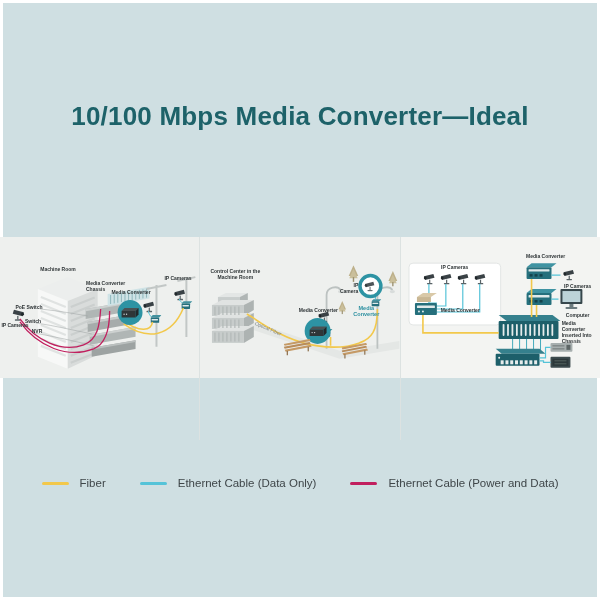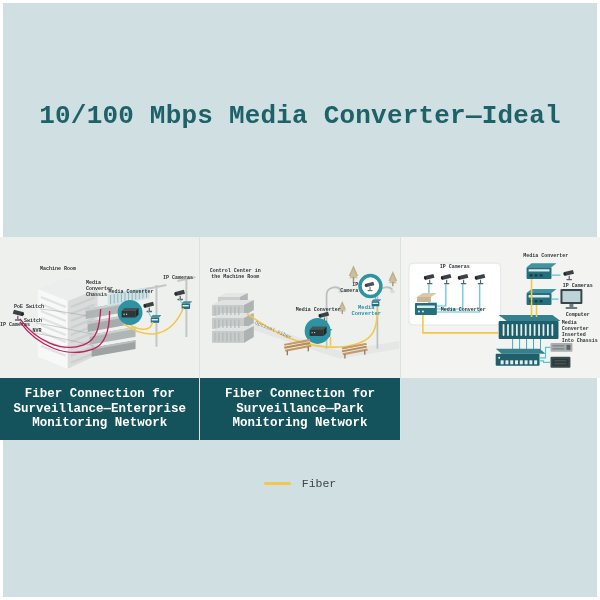--- a/index.html
+++ b/index.html
@@ -1,18 +1,18 @@
 <!DOCTYPE html>
 <html><head>
 <meta charset="utf-8">
 <style>
   html,body{margin:0;padding:0;}
   .stage{
     position:relative;width:600px;height:600px;background:#cfdfe2;
-    font-family:Liberation Mono, monospace;overflow:hidden;
+    font-family:Liberation Sans, sans-serif;overflow:hidden;
     box-shadow:inset 0 0 0 3px #ffffff;
   }
   .title{
     position:absolute;top:99px;left:0;right:0;text-align:center;
     color:#1d6269;font-size:26px;font-weight:700;line-height:34px;letter-spacing:.2px;
   }
   .strip{position:absolute;top:237px;left:0;width:600px;height:203px;display:flex;}
   .panel{position:relative;flex:1;box-sizing:border-box;}
   .panel + .panel{border-left:1.5px solid #dce2e1;}
   .scene{position:absolute;top:0;left:0;right:0;height:141px;background:#eef0ee;}
@@ -147,23 +147,20 @@
         </svg>
         <span class="lbl center" style="left:28px;top:30px;width:60px;">Machine Room</span>
         <span class="lbl center" style="left:12px;top:68px;width:34px;">PoE Switch</span>
         <span class="lbl center" style="left:18px;top:82px;width:30px;">Switch</span>
         <span class="lbl center" style="left:24px;top:92px;width:26px;">NVR</span>
         <span class="lbl" style="left:86px;top:44px;width:44px;">Media Converter Chassis</span>
         <span class="lbl center" style="left:104px;top:53px;width:54px;">Media Converter</span>
         <span class="lbl center" style="left:156px;top:39px;width:44px;">IP Cameras</span>
         <span class="lbl center" style="left:-2px;top:86px;width:34px;">IP Cameras</span>
       </div>
-      <div class="caption">
-        <div>Fiber Connection for Surveillance—Enterprise Monitoring Network</div>
-      </div>
     </div>
 
     <div class="panel panel-2">
       <div class="scene">
         <svg viewBox="0 0 200 141">
           <polygon points="50,84 140,114 200,104 200,112 140,122 50,92" fill="#e4e7e5"></polygon>
           <g transform="translate(12,52)">
             <polygon points="6,8 14,4 36,4 28,8" fill="#e3e6e5"></polygon>
             <rect x="6" y="8" width="22" height="8" fill="#c9cecd"></rect>
             <polygon points="28,8 36,4 36,12 28,16" fill="#b0b6b5"></polygon>
@@ -219,23 +216,20 @@
           </g>
           <use href="#bench" width="30" height="17" transform="translate(84,102)"></use>
           <use href="#bench" width="30" height="17" transform="translate(142,106) scale(0.95)"></use>
         </svg>
         <span class="lbl center" style="left:8px;top:32px;width:54px;">Control Center in the Machine Room</span>
         <span class="lbl gray" style="left:56px;top:84px;transform:rotate(23deg);transform-origin:left top;">Optical Fiber</span>
         <span class="lbl center" style="left:92px;top:71px;width:52px;">Media Converter</span>
         <span class="lbl right" style="left:134px;top:46px;width:24px;">IP Camera</span>
         <span class="lbl teal center" style="left:146px;top:68px;width:40px;">Media Converter</span>
       </div>
-      <div class="caption">
-        <div>Fiber Connection for Surveillance—Park Monitoring Network</div>
-      </div>
     </div>
 
     <div class="panel panel-3">
       <div class="scene">
         <svg viewBox="0 0 200 141">
           <g>
             <rect x="8" y="26" width="92" height="62" rx="4" fill="#ffffff" stroke="#e2e5e4" stroke-width="1"></rect>
             <g transform="translate(22,36)">
                 <use href="#cam" width="14" height="12"></use>
               </g>
@@ -338,15 +332,23 @@
         <span class="lbl" style="left:161px;top:84px;width:38px;">Media Converter Inserted Into Chassis</span>
       </div>
     </div>
   </div>
 
   <div class="legend">
     <div class="legend-item">
       <span class="swatch" style="background: rgb(242, 200, 75);"></span>
       <span class="legend-label">Fiber</span>
     </div>
+    <div class="legend-item">
+      <span class="swatch" style="background: rgb(85, 195, 216);"></span>
+      <span class="legend-label">Ethernet Cable (Data Only)</span>
+    </div>
+    <div class="legend-item">
+      <span class="swatch" style="background: rgb(193, 31, 94);"></span>
+      <span class="legend-label">Ethernet Cable (Power and Data)</span>
+    </div>
   </div>
 
 </div>
 
 </body></html>

